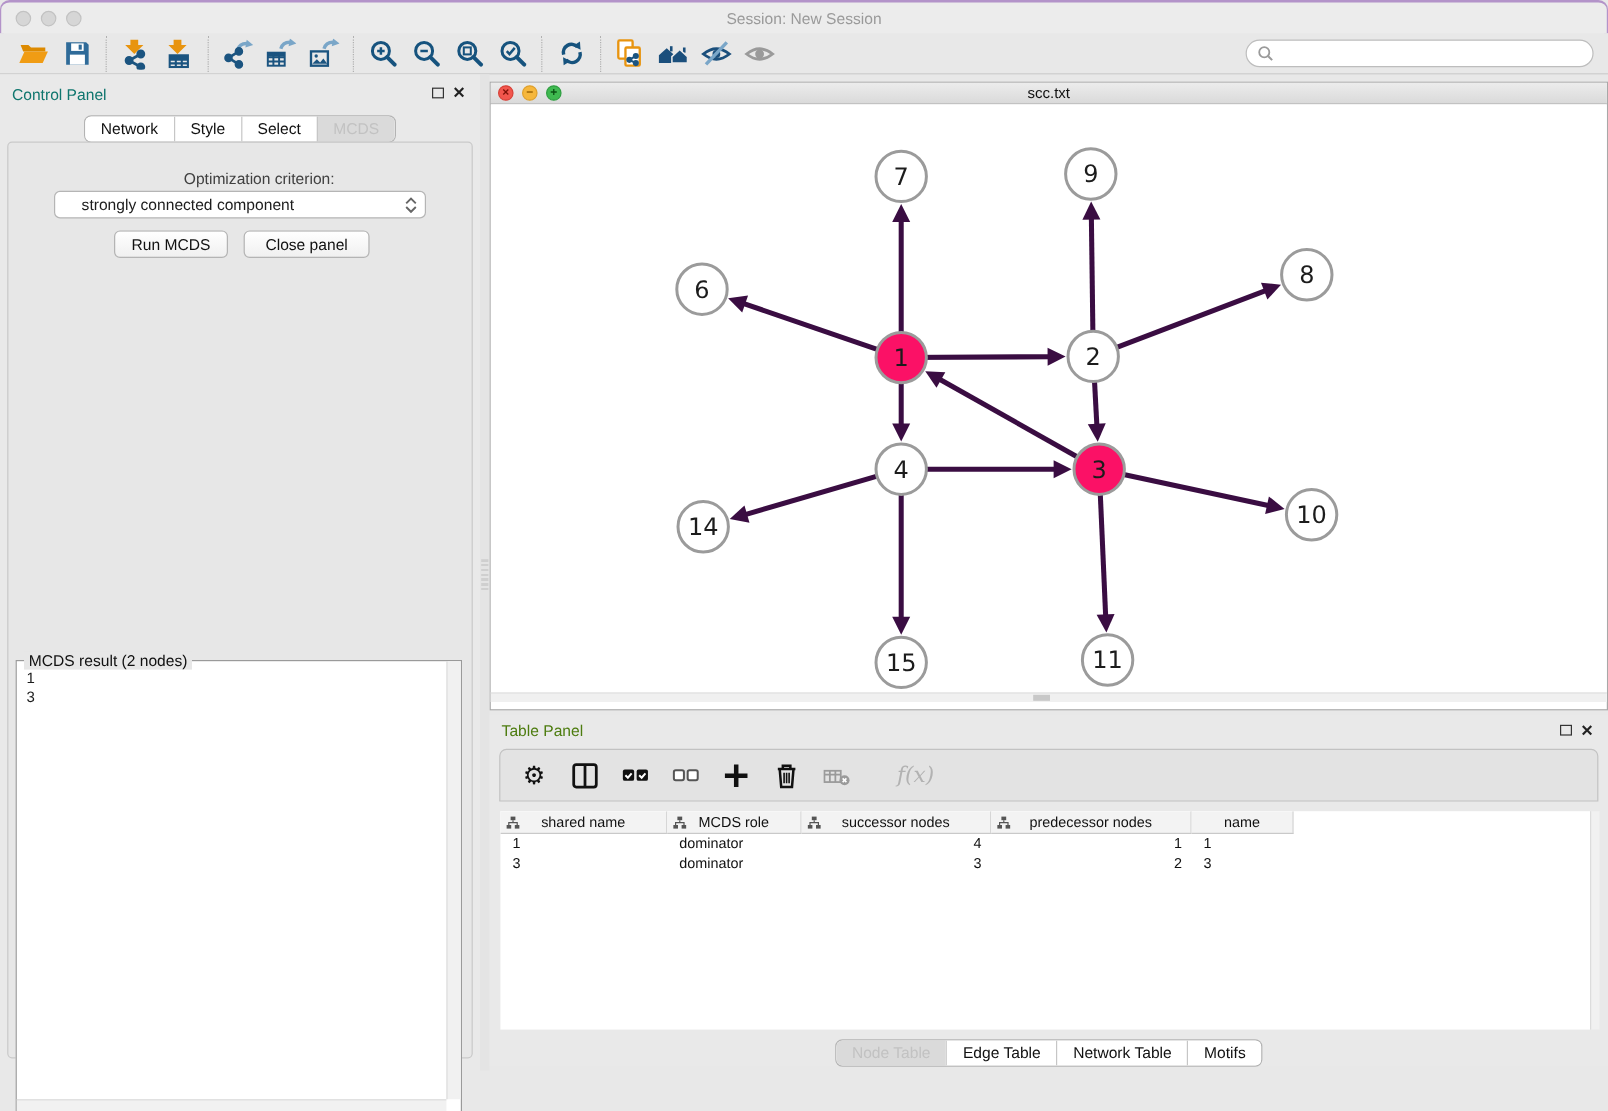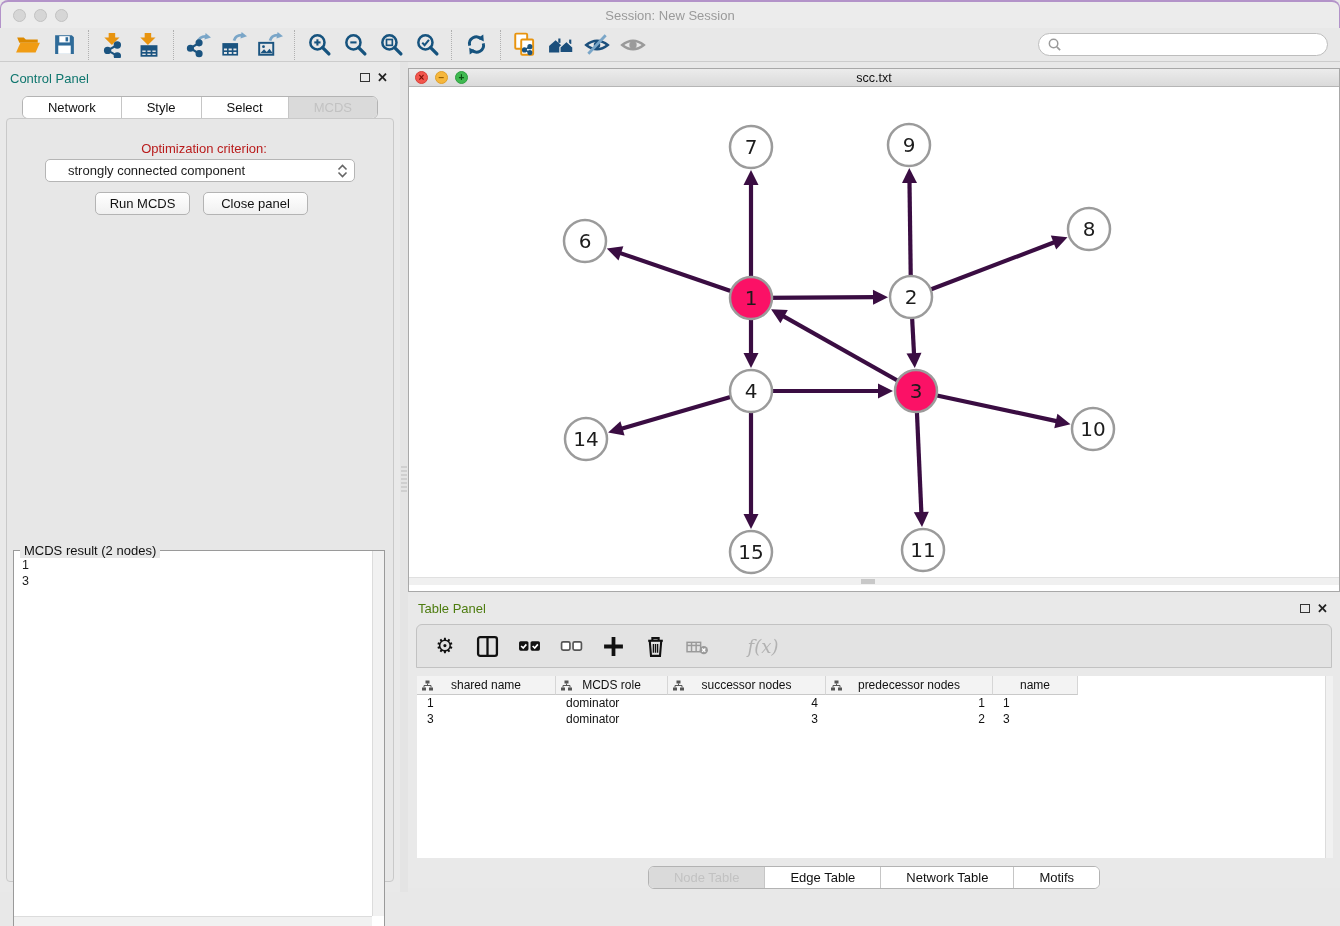--- a/index.html
+++ b/index.html
@@ -25,27 +25,27 @@
   .search-box input { border:none; outline:none; flex:1; font-size:12px; background:transparent; margin-left:4px; }
 
   
   .control-panel { position:absolute; left:0; top:62px; width:400px; height:830px; background:#e9e9e9; }
   .cp-header { position:absolute; left:0; top:6px; width:100%; height:22px; }
   .cp-title { position:absolute; left:10px; top:3px; font-size:13px; color:#0f766e; }
   .panel-float { position:absolute; top:5px; width:10px; height:9px; border:1.5px solid #333; }
   .panel-close { position:absolute; top:2px; font-size:13px; font-weight:bold; color:#222; }
   .cp-header .panel-float { right:30px; } .cp-header .panel-close { right:12px; }
   .tab-group { display:inline-flex; background:#fff; border:1px solid #b3b3b3; border-radius:6px; overflow:hidden; }
-  .tab { padding:3px 25px; font-size:13px; background:#fff; color:#111; border-left:1px solid #c6c6c6; cursor:default; }
+  .tab { padding:3px 13px; font-size:13px; background:#fff; color:#111; border-left:1px solid #c6c6c6; cursor:default; }
   .tab:first-child { border-left:none; }
   .tab.selected { background:#dadada; color:#c2c2c2; }
   .cp-tabs { position:absolute; left:0; top:34px; width:100%; text-align:center; }
   .cp-body { position:absolute; left:6px; top:56px; width:388px; height:764px;
     background:#e7e7e7; border:1px solid #c9c9c9; border-radius:4px; }
-  .opt-label { position:absolute; left:4px; top:22px; width:100%; text-align:center; font-size:13px; color:#b91c1c; }
+  .opt-label { position:absolute; left:16px; top:22px; width:100%; text-align:center; font-size:13px; color:#404040; }
   .cp-select { position:absolute; left:38px; top:40px; width:310px; height:23px; background:#fff;
     border:1px solid #b5b5b5; border-radius:5px; display:flex; align-items:center; font-size:13px; padding-left:22px; }
   .cp-select .stepper { margin-left:auto; margin-right:6px; display:flex; flex-direction:column; }
   .btn { position:absolute; height:23px; background:linear-gradient(#ffffff,#f0f0f0); border:1px solid #b4b4b4;
     border-radius:5px; font-size:13px; color:#111; display:flex; align-items:center; justify-content:center; cursor:default; }
   .result-fieldset { position:absolute; left:6px; top:431px; width:372px; height:379px;
     border:1px solid #9a9a9a; background:#fff; }
   .result-legend { position:absolute; left:6px; top:-8px; background:#e7e7e7; padding:0 4px; font-size:13px; color:#111; }
   .result-text { position:absolute; left:0; top:2px; right:13px; bottom:13px; padding:4px 8px;
     font-size:12.5px; line-height:16px; white-space:pre; overflow:hidden; }

